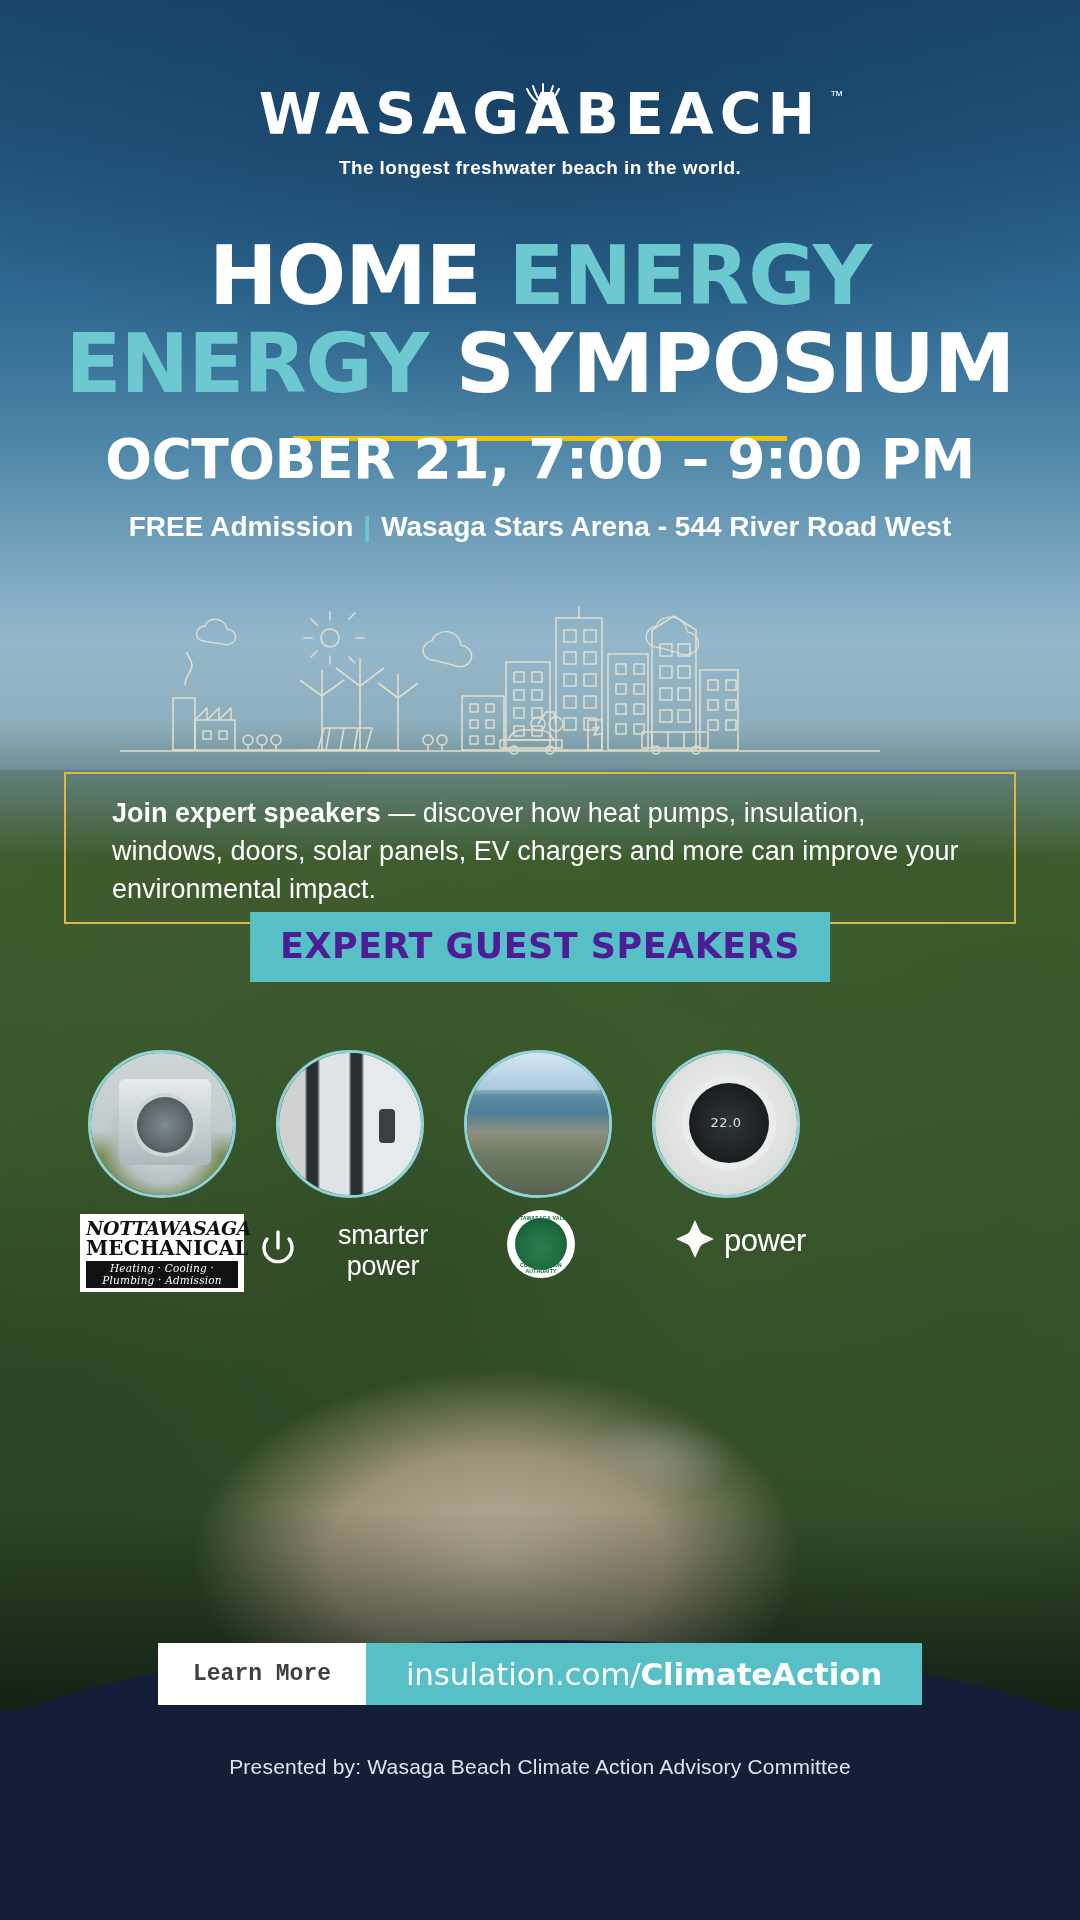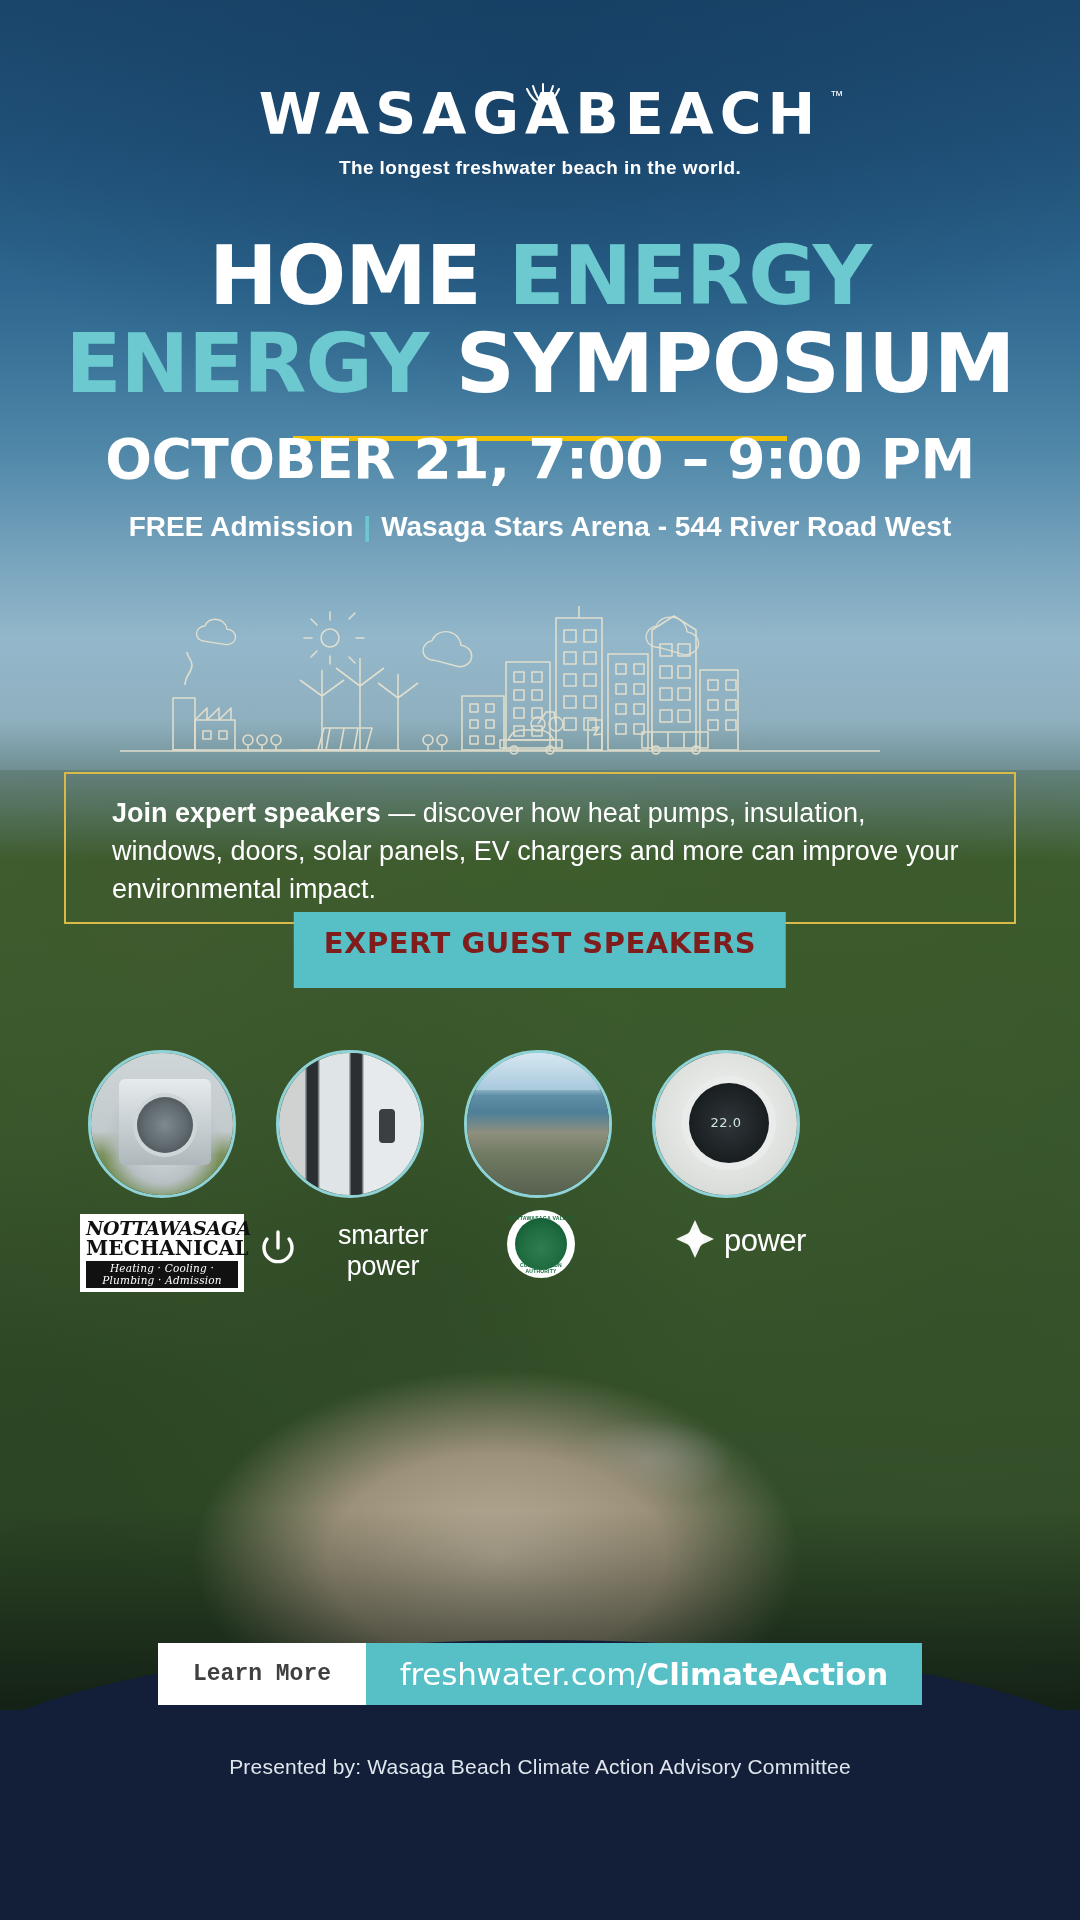--- a/index.html
+++ b/index.html
@@ -172,26 +172,26 @@
     font-weight:400;
   }
   .blurb b { font-weight:700; }
   .blurb .dash { color:#ffffff; }
 
   .speakers-badge {
     position:absolute;
     left:50%; transform:translateX(-50%);
     top:912px;
     background:#57bfc6;
-    color:#7f1d1d;
+    color:#4c1d95;
     font-family:"DejaVu Sans", sans-serif;
     font-weight:700;
-    font-size:29px;
+    font-size:35px;
     letter-spacing:.5px;
-    padding:14px 30px 28px;
+    padding:14px 30px 16px;
     white-space:nowrap;
   }
 
   
   .circles { position:absolute; left:0; top:1050px; width:936px; height:150px; }
   .circle {
     position:absolute;
     width:148px; height:148px;
     border-radius:50%;
     border:3px solid #8fd3d8;
@@ -512,21 +512,21 @@
           </svg>
         </span>
         <span class="txt">power</span>
       </div>
 
     </div>
 
     <div class="cta">
       <div class="cta-btn">Learn More</div>
       <div class="cta-url">
-        <span>freshwater.com/</span>
+        <span>insulation.com/</span>
           <b>ClimateAction</b>
       </div>
     </div>
 
     <div class="presented">Presented by: Wasaga Beach Climate Action Advisory Committee</div>
 
   </div>
 </div>
 
 </body></html>

